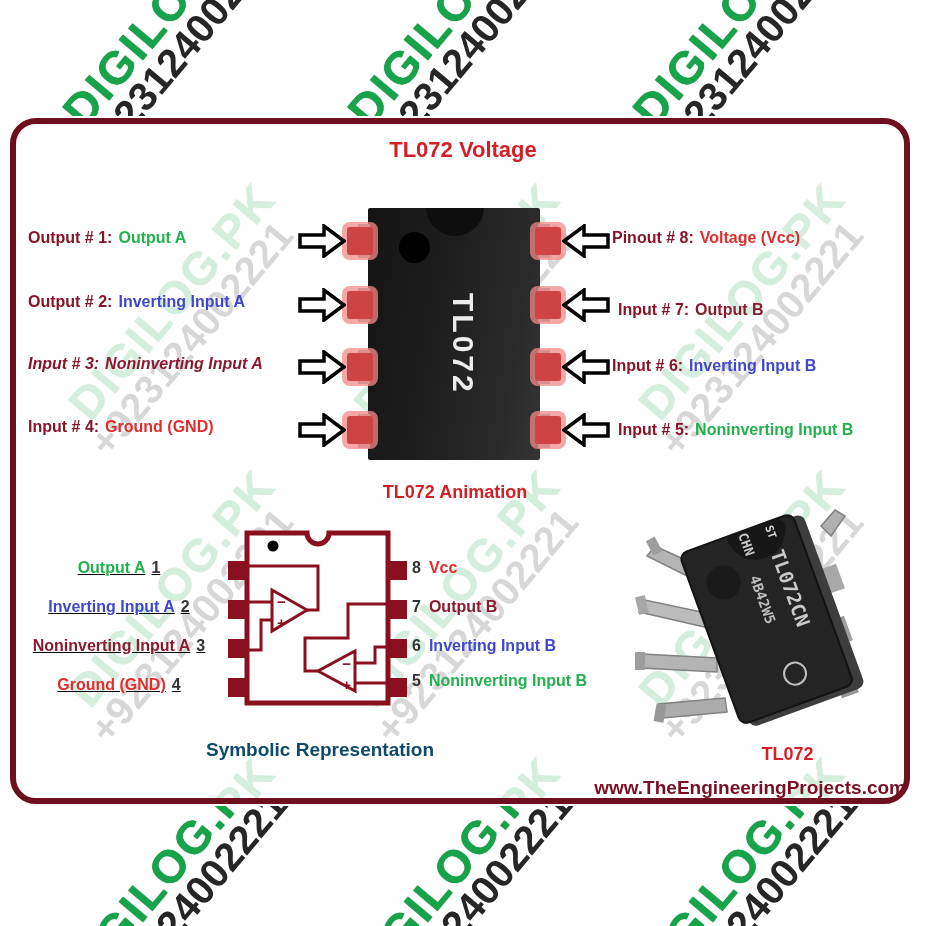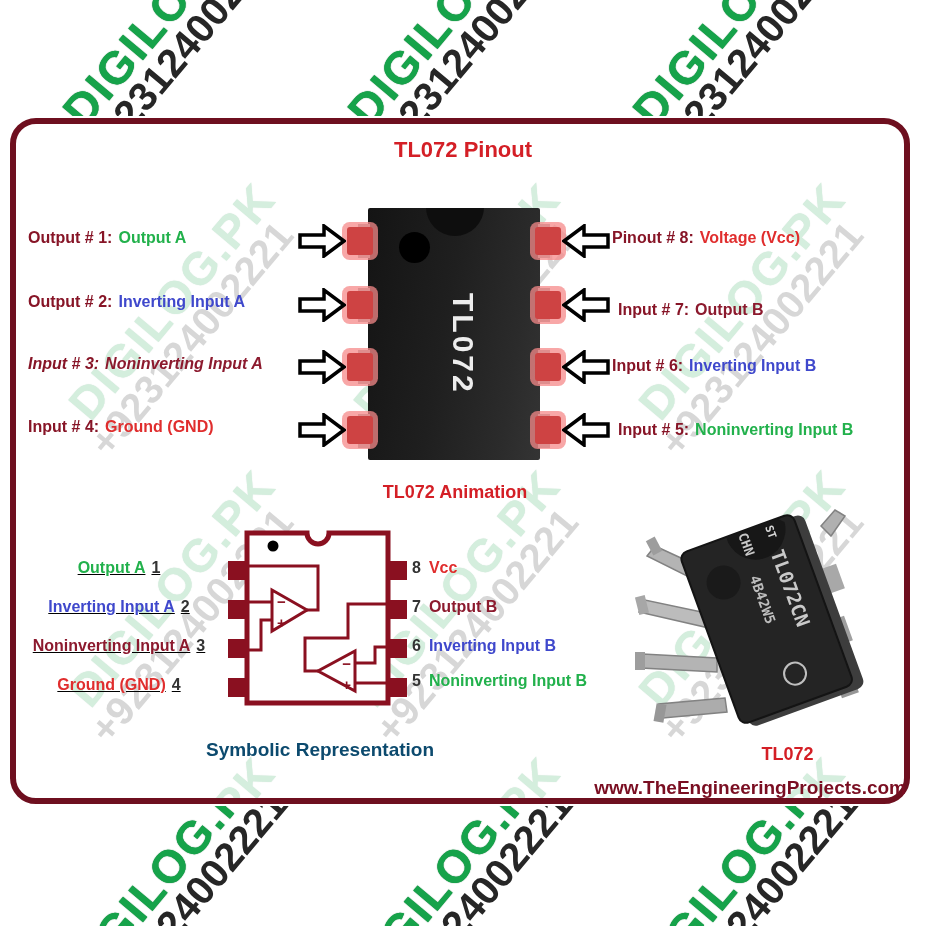--- a/index.html
+++ b/index.html
@@ -129,21 +129,21 @@
           <span class="wm-brand">DIGILOG.PK</span>
           <span class="wm-phone">+923124002221</span>
         </div>
       <div class="wm wm-faint" style="left:740px; top:763px;">
           <span class="wm-brand">DIGILOG.PK</span>
           <span class="wm-phone">+923124002221</span>
         </div>
     </div>
   </div>
 
-  <div class="heading" id="page-title" style="color: rgb(212, 31, 38);">TL072 Pinout</div>
+  <div class="heading" id="page-title" style="color: rgb(212, 31, 38);">TL072 Voltage</div>
 
   <div id="chip-body">
     <div id="chip-notch"></div>
     <div id="chip-dot"></div>
     <div id="chip-text">TL072</div>
   </div>
 
   <div class="pin-stub" style="left:358px; top:224px;"></div>
   <div class="pin-stub" style="left:358px; top:288px;"></div>
   <div class="pin-stub" style="left:358px; top:350px;"></div>

